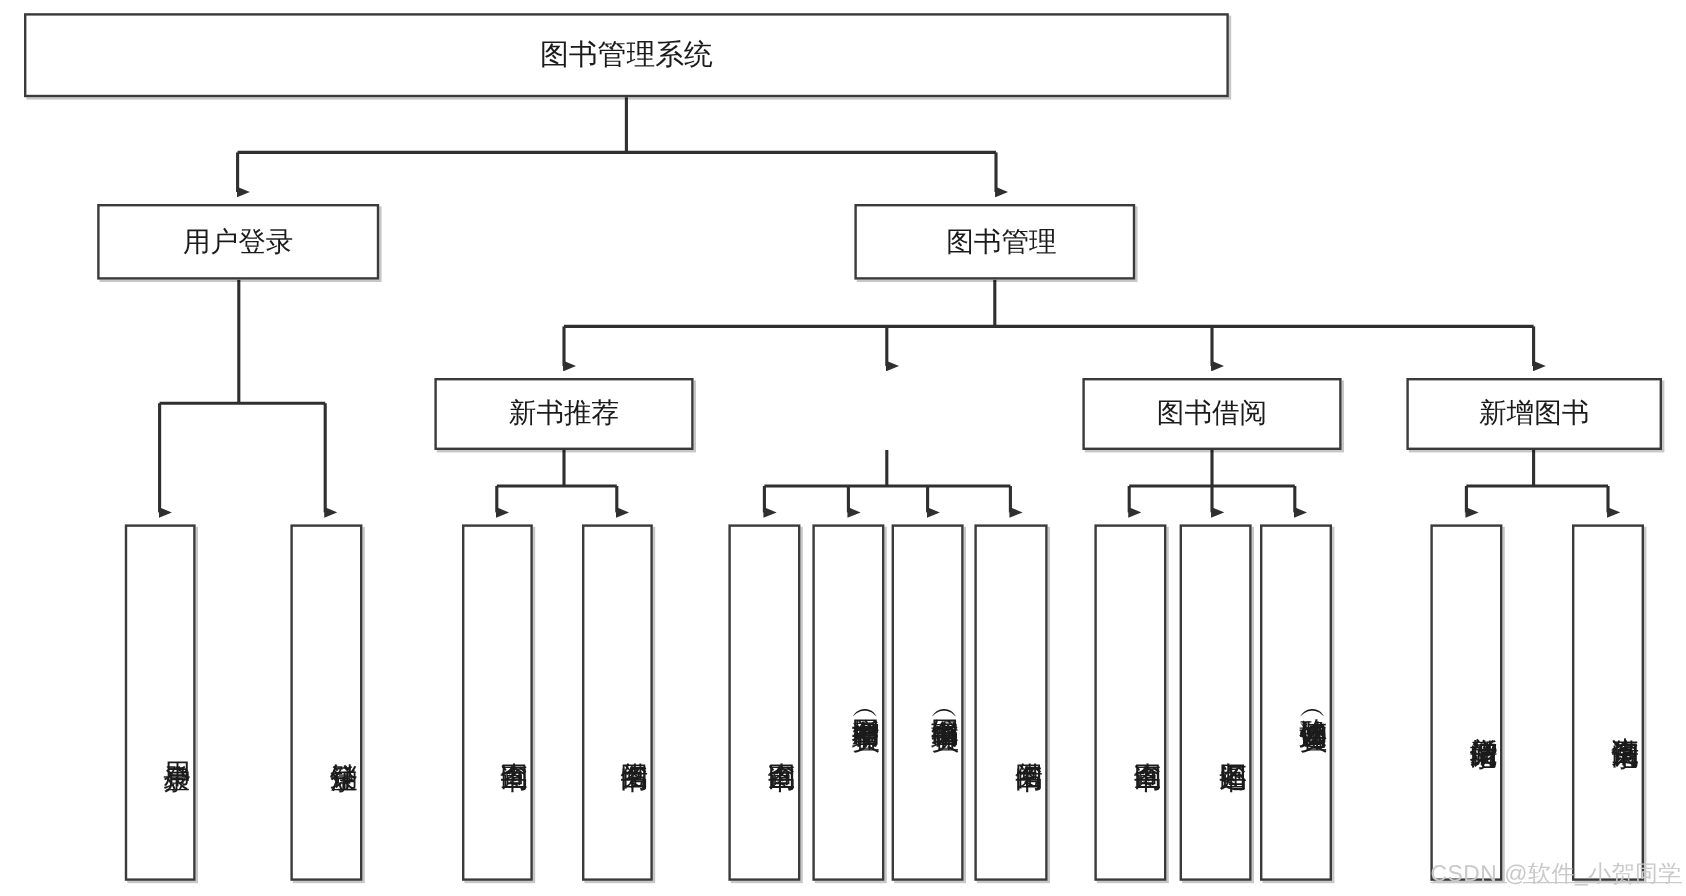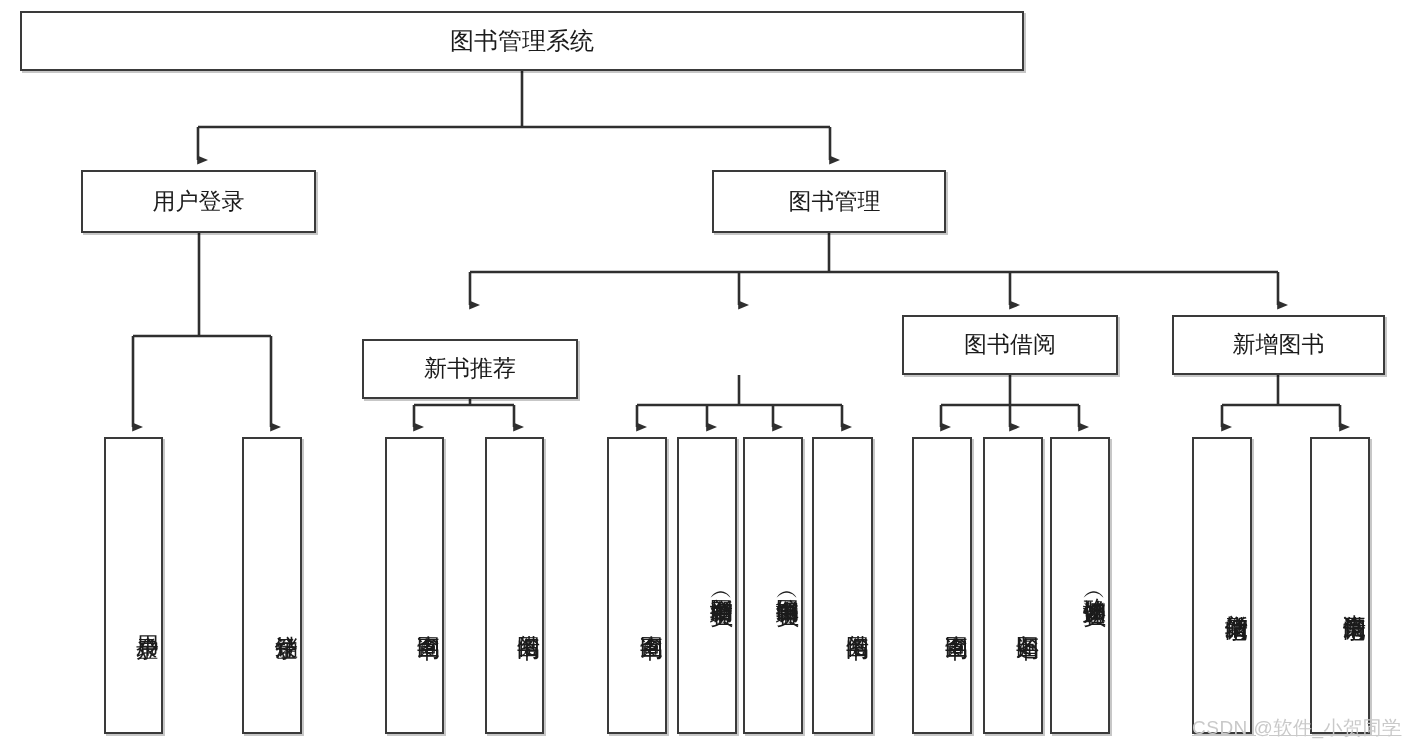--- a/index.html
+++ b/index.html
@@ -110,26 +110,26 @@
       <path d="M1010,405 L1010,427" marker-end="url(#arw)"></path>
       <path d="M1079,405 L1079,427" marker-end="url(#arw)"></path>
 
       <path d="M1278,375 L1278,405"></path>
       <path d="M1222,405 L1340,405"></path>
       <path d="M1222,405 L1222,427" marker-end="url(#arw)"></path>
       <path d="M1340,405 L1340,427" marker-end="url(#arw)"></path>
     </g>
   </svg>
 
-  <div class="node root" style="left:20px; top:11px; width:1004px; height:60px;">图书管理系统</div>
+  <div class="node root" style="left:20px; top:11px; width:1004px; height:70px;">图书管理系统</div>
 
   <div class="node h" style="left:81px; top:170px; width:235px; height:63px;">用户登录</div>
   <div class="node h" style="left:712px; top:170px; width:234px; height:63px;padding-left:11px;">图书管理</div>
 
-  <div class="node h" style="left:362px; top:315px; width:216px; height:60px;margin-top:24px;">新书推荐</div>
+  <div class="node h" style="left:362px; top:315px; width:216px; height:60px;">新书推荐</div>
   <div class="node h" style="left:902px; top:315px; width:216px; height:60px;">图书借阅</div>
   <div class="node h" style="left:1172px; top:315px; width:213px; height:60px;">新增图书</div>
 
   <div class="node v" style="left:104px; top:437px; width:59px; height:297px; padding-top:73px;">用户登录</div>
   <div class="node v" style="left:242px; top:437px; width:60px; height:297px; padding-top:73px;">注销登录</div>
 
   <div class="node v" style="left:385px; top:437px; width:59px; height:297px; padding-top:73px;">查询图书</div>
   <div class="node v" style="left:485px; top:437px; width:59px; height:297px; padding-top:73px;">借阅图书</div>
 
   <div class="node v" style="left:607px; top:437px; width:60px; height:297px; padding-top:73px;">查询图书</div>

